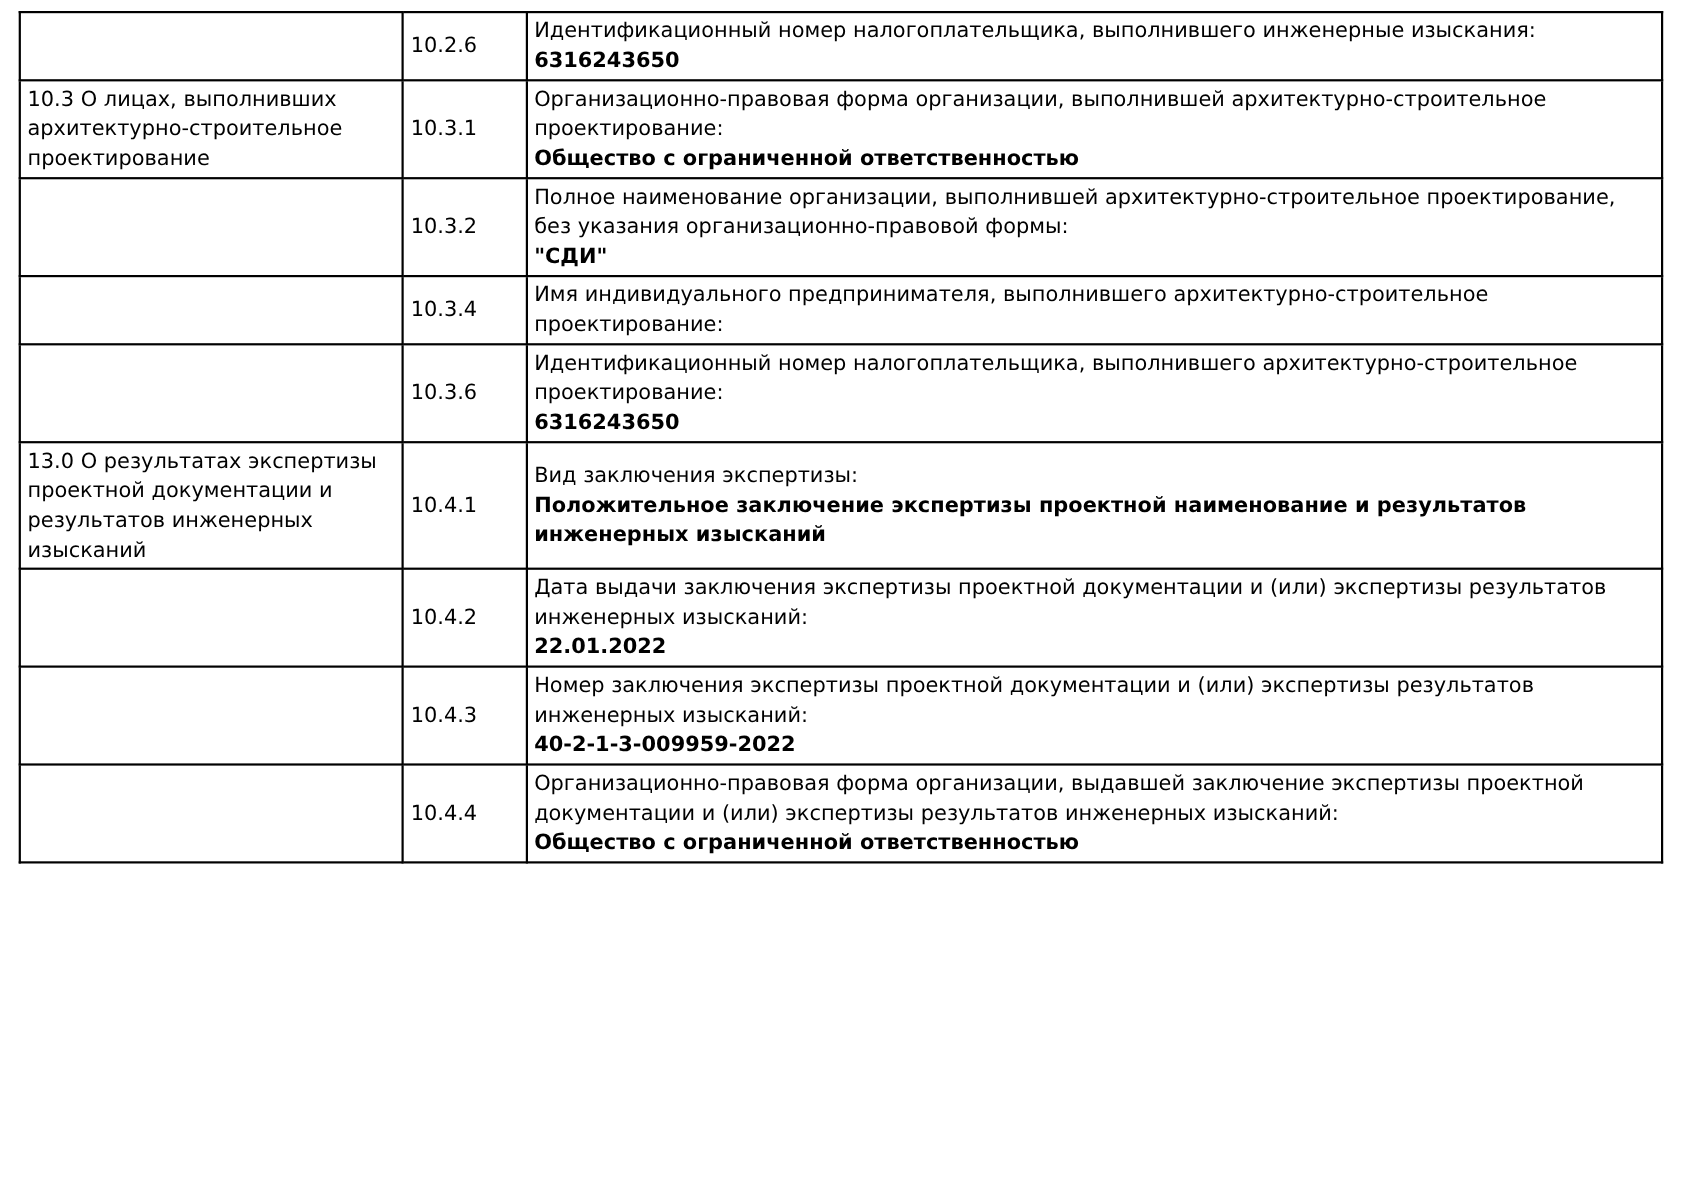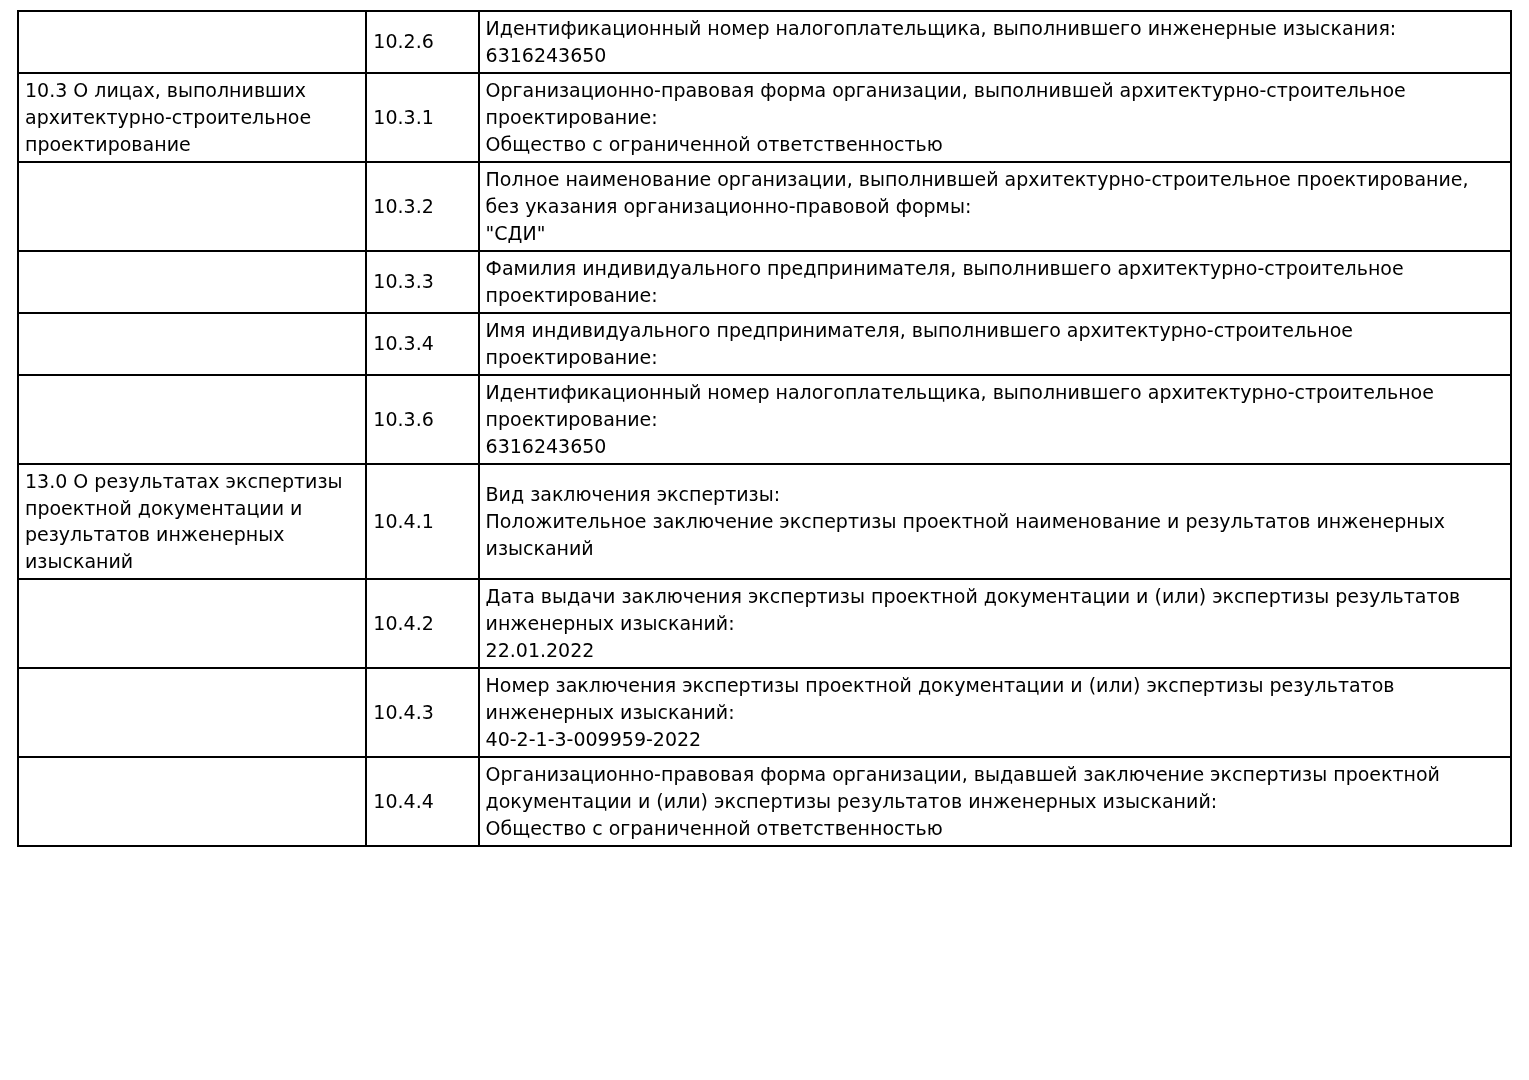--- a/index.html
+++ b/index.html
@@ -37,21 +37,21 @@
   td.c-num {
     width: 107px;
     padding-left: 5px;
   }
   td.c-content {
     width: 984px;
     border-radius: 10px;
   }
   .answer {
     display: block;
-    font-weight: normal;
+    font-weight: bold;
   }
 </style>
 </head>
 <body>
 
 <div class="doc">
   <table class="decl">
     <tbody>
 
       <tr>
@@ -74,28 +74,20 @@
 
       <tr>
         <td class="c-section"></td>
         <td class="c-num">10.3.2</td>
         <td class="c-content">
           <span>Полное наименование организации, выполнившей архитектурно-строительное проектирование, без указания организационно-правовой формы:</span>
           <b class="answer">"СДИ"</b>
         </td>
       </tr>
 
-      <tr>
-        <td class="c-section"></td>
-        <td class="c-num">10.3.3</td>
-        <td class="c-content">
-          <span>Фамилия индивидуального предпринимателя, выполнившего архитектурно-строительное проектирование:</span>
-          <b class="answer"></b>
-        </td>
-      </tr>
 
       <tr>
         <td class="c-section"></td>
         <td class="c-num">10.3.4</td>
         <td class="c-content">
           <span>Имя индивидуального предпринимателя, выполнившего архитектурно-строительное проектирование:</span>
           <b class="answer"></b>
         </td>
       </tr>
 

